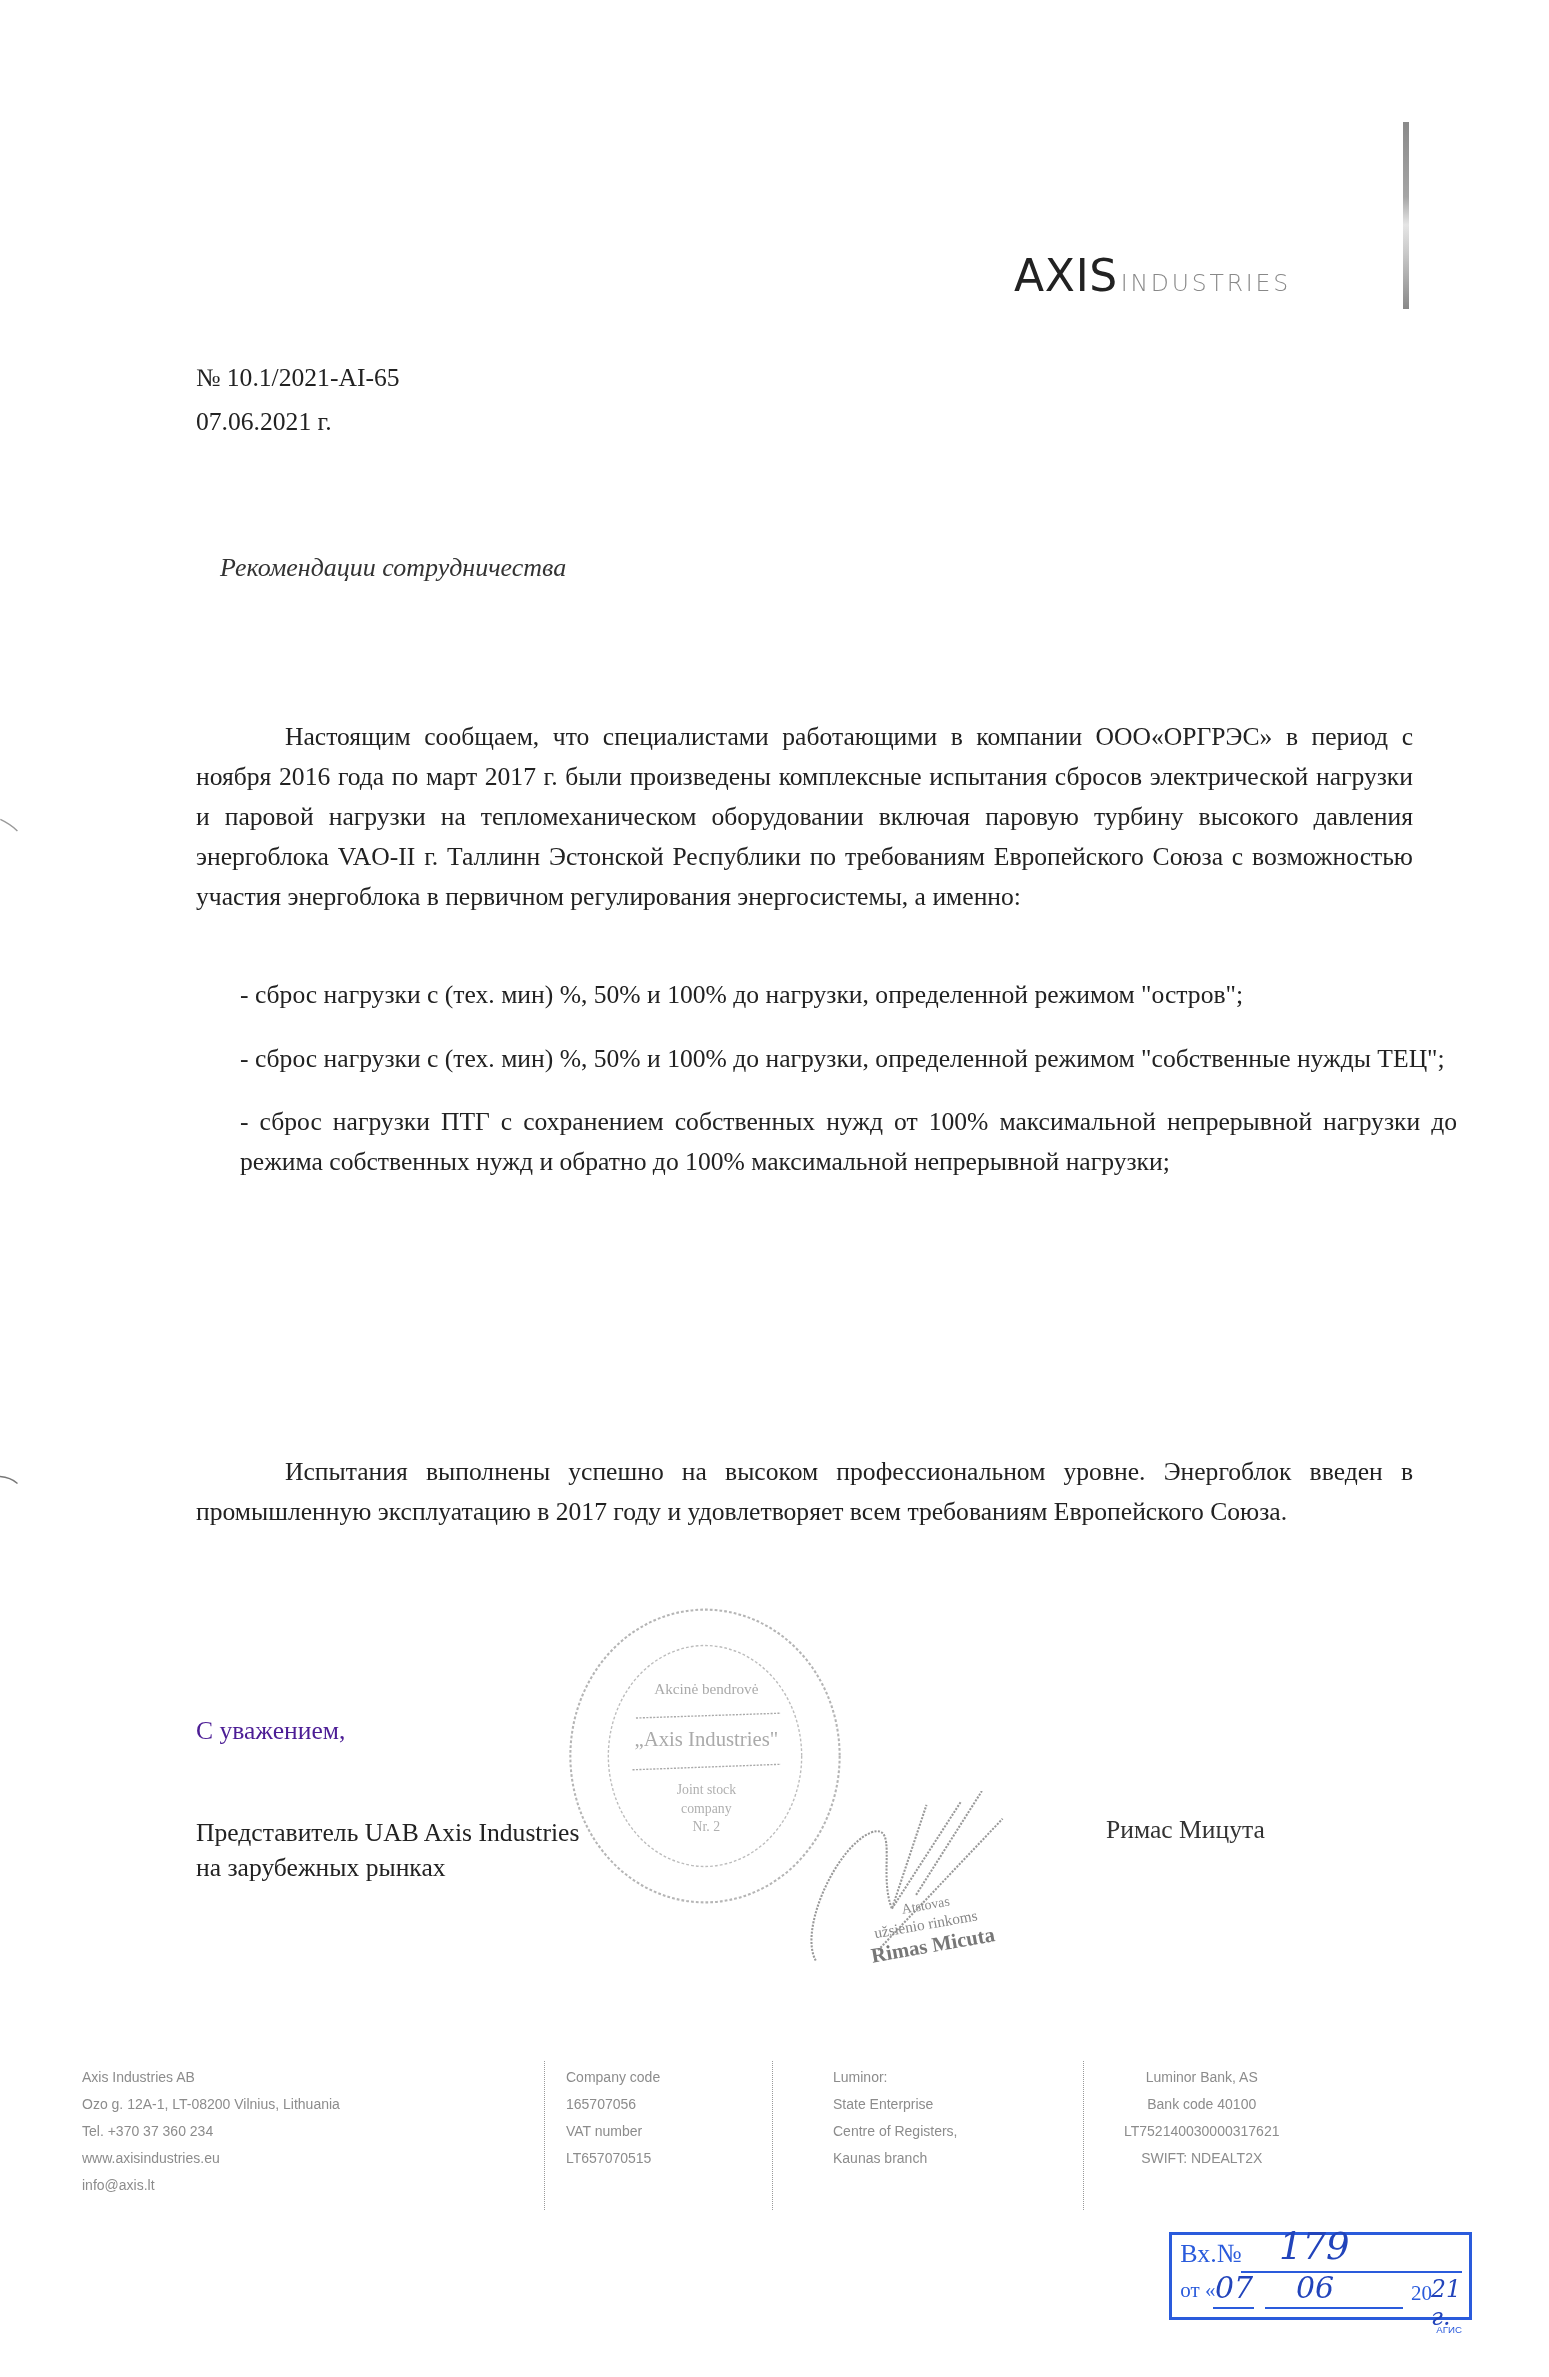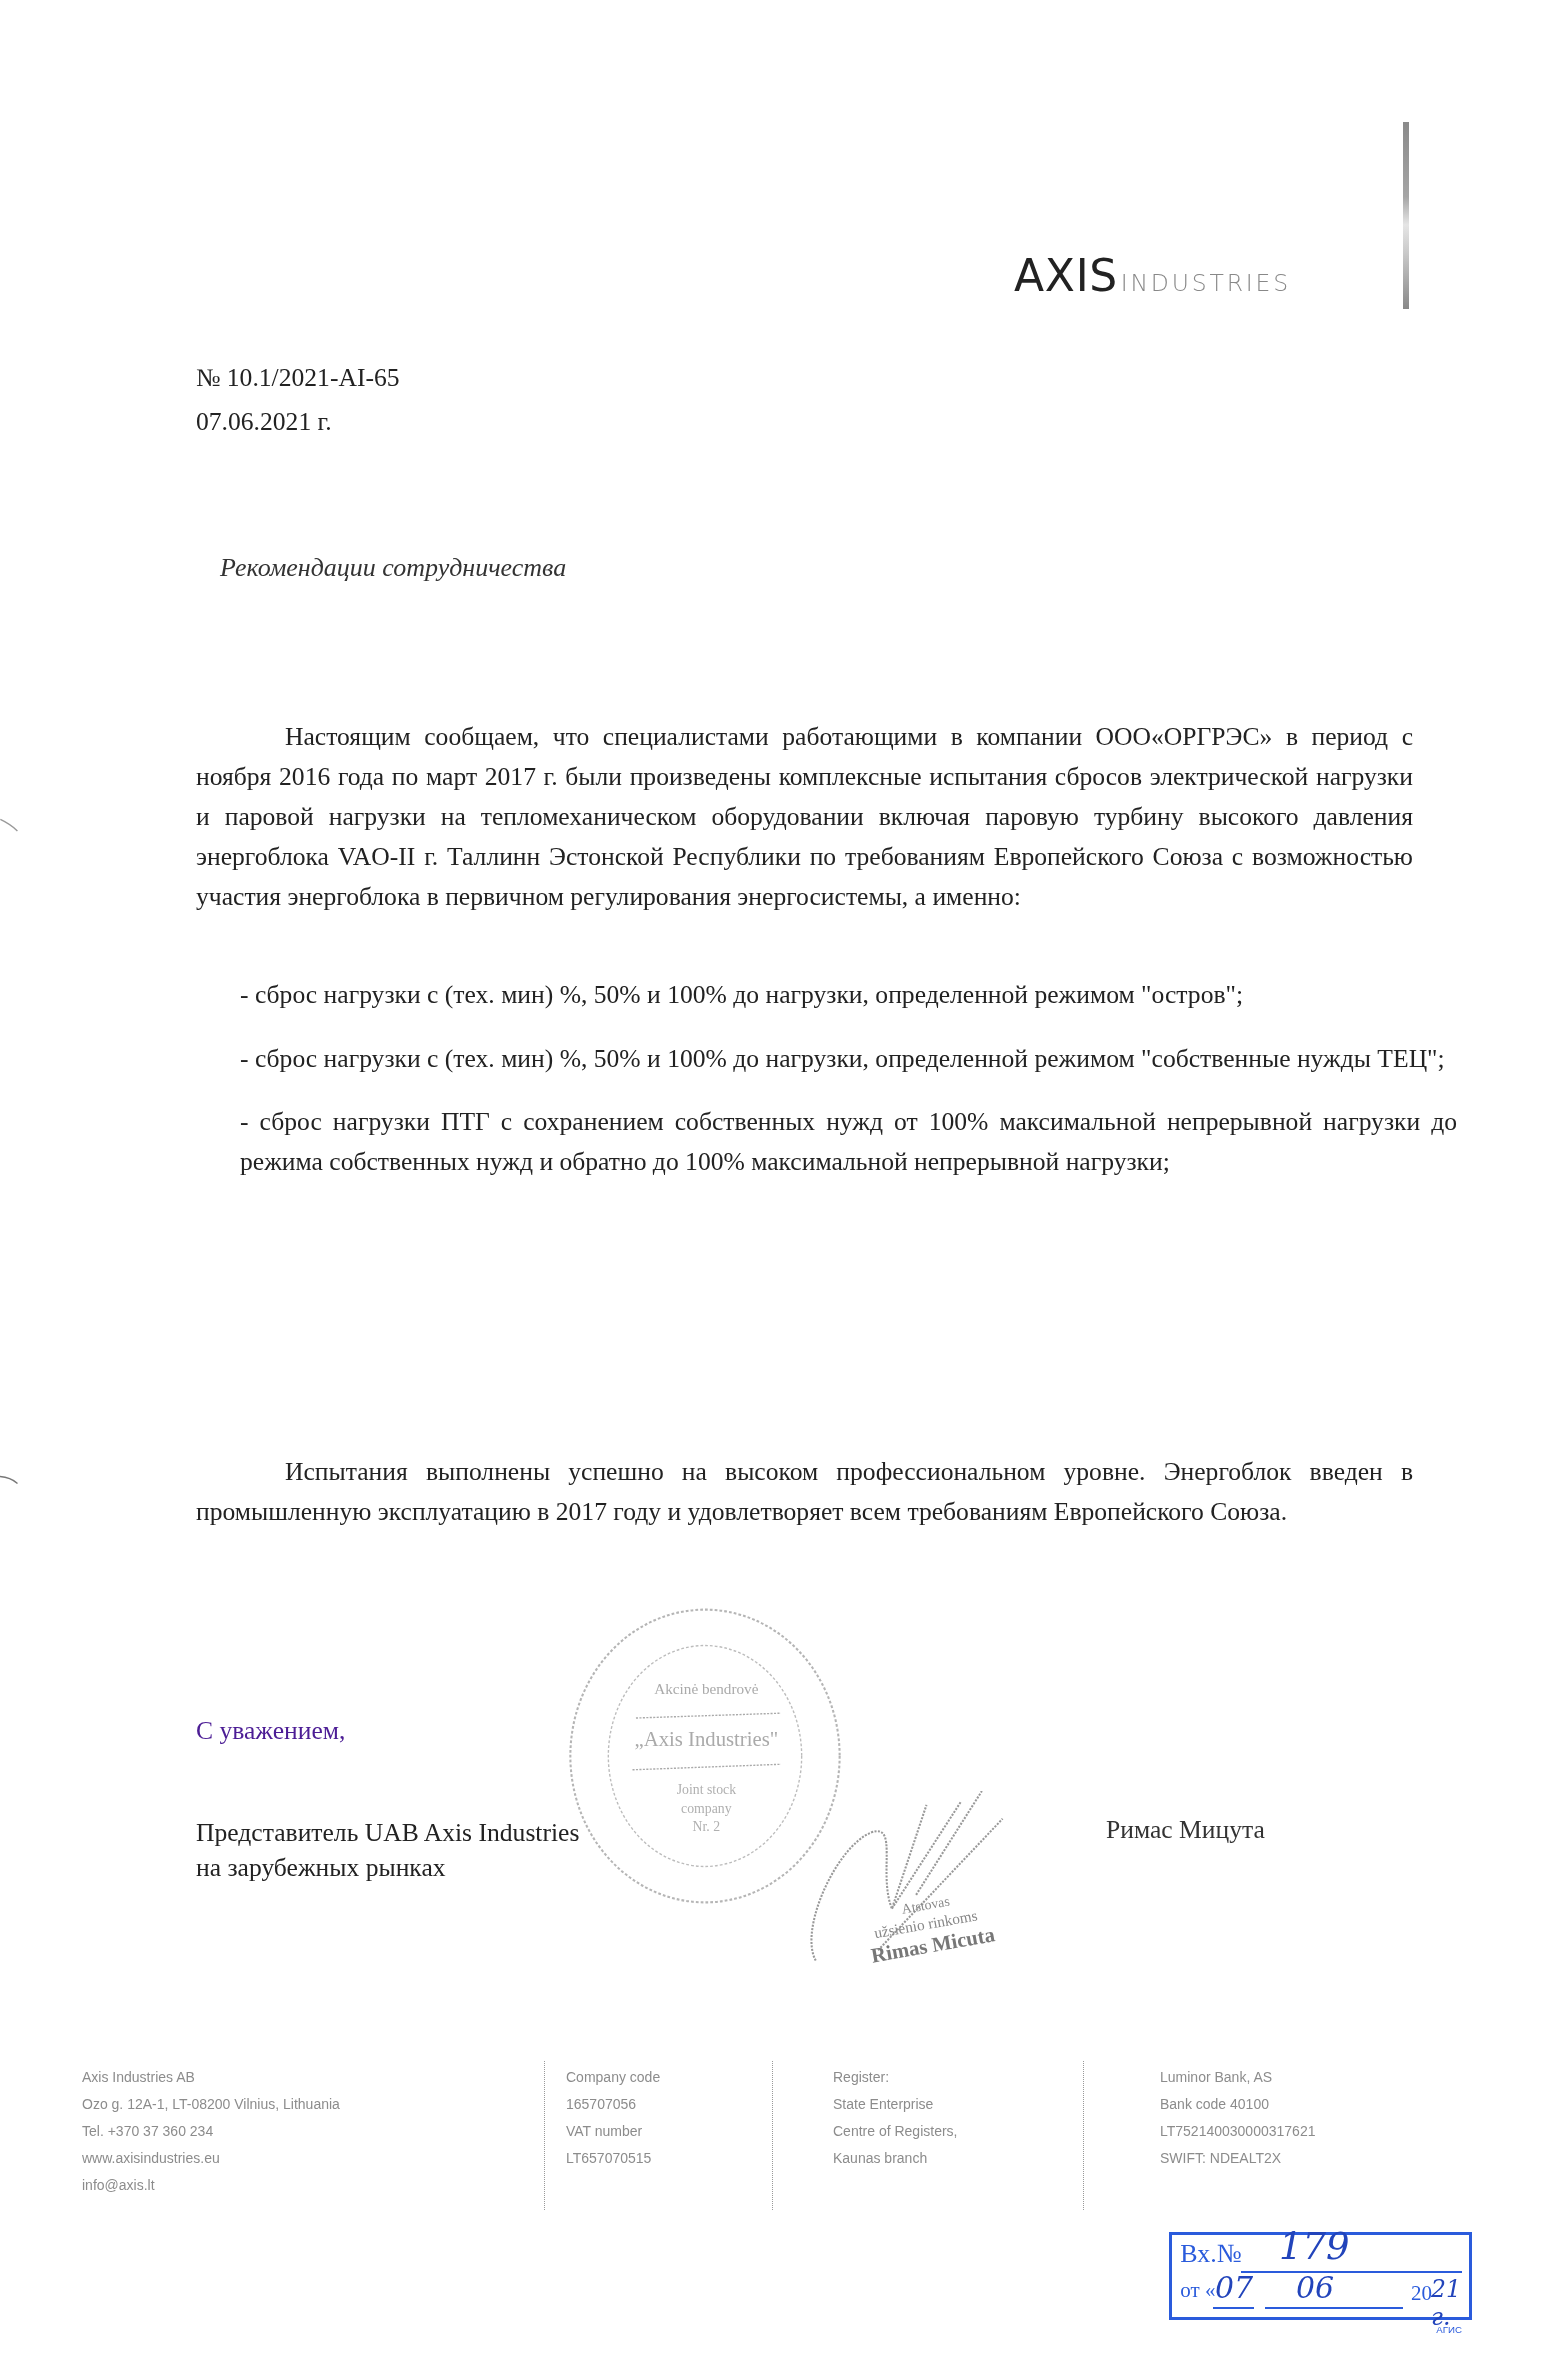--- a/index.html
+++ b/index.html
@@ -35,21 +35,21 @@
 
     
     .stamp { left: 560px; top: 1604px; width: 290px; height: 304px; }
     .signature { left: 795px; top: 1791px; width: 263px; height: 180px; }
 
     
     .footer { top: 2064px; font-family: "Liberation Sans", "DejaVu Sans", sans-serif; font-size: 14px; line-height: 27px; color: #8c8c8c; }
     .f1 { left: 82px; }
     .f2 { left: 566px; }
     .f3 { left: 833px; }
-    .f4 { left: 1160px; }
+    .f4 { left: 1124px; text-align: center; }
     .f-sep { top: 2061px; width: 0; height: 149px; border-left: 1.4px dotted #999; }
     .s1 { left: 544px; }
     .s2 { left: 772px; }
     .s3 { left: 1083px; }
 
     
     .in-stamp { left: 1169px; top: 2232px; width: 297px; height: 82px;
                 border: 3.5px solid #2a5bdc; color: #2a5bdc; }
     .in-stamp .row1 { position: absolute; left: 8.3px; top: 4.1px; font-size: 26px; font-family: "Liberation Serif", serif; }
     .in-stamp .row2 { position: absolute; left: 8.3px; top: 43px; font-size: 21px; font-family: "Liberation Serif", serif; }
@@ -133,21 +133,21 @@
 </div>
 <div class="abs f-sep s1"></div>
 <div class="abs footer f2">
   <div>Company code</div>
   <div>165707056</div>
   <div>VAT number</div>
   <div>LT657070515</div>
 </div>
 <div class="abs f-sep s2"></div>
 <div class="abs footer f3">
-  <div>Register:</div>
+  <div>Luminor:</div>
   <div>State Enterprise</div>
   <div>Centre of Registers,</div>
   <div>Kaunas branch</div>
 </div>
 <div class="abs f-sep s3"></div>
 <div class="abs footer f4">
   <div>Luminor Bank, AS</div>
   <div>Bank code 40100</div>
   <div>LT752140030000317621</div>
   <div>SWIFT: NDEALT2X</div>

